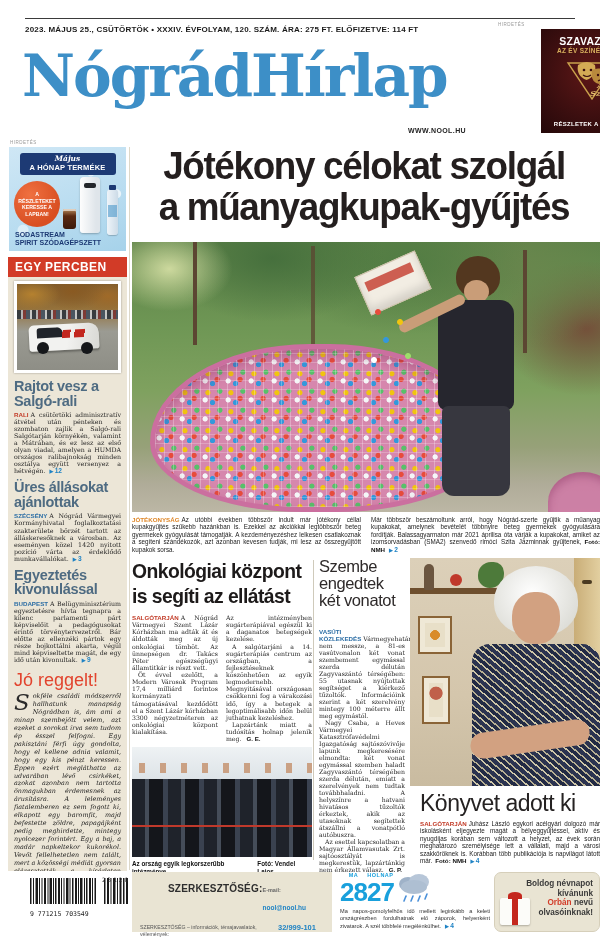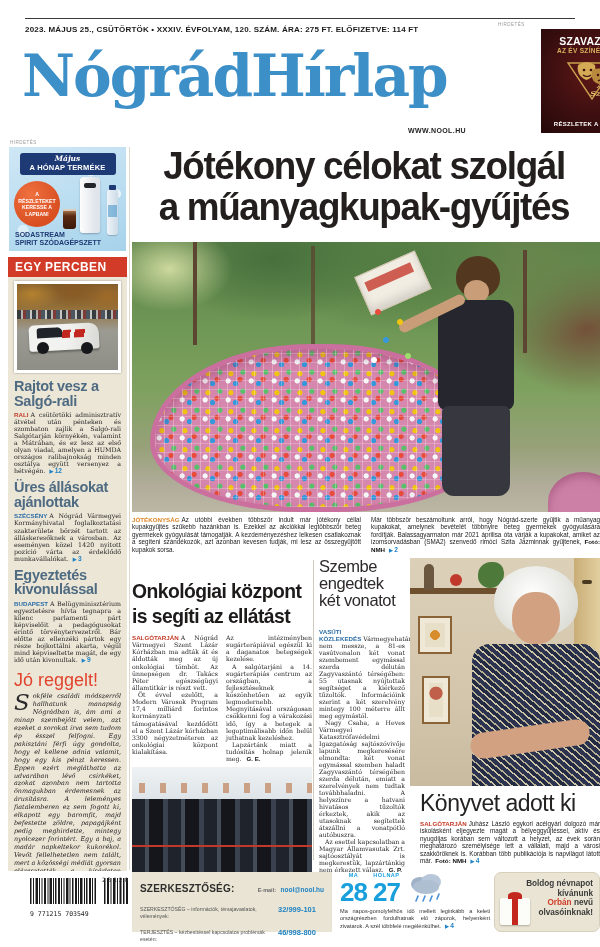--- a/index.html
+++ b/index.html
@@ -137,21 +137,21 @@
         radial-gradient(circle at 10px 8px, #e74c3c 2.5px, transparent 3.4px),
         radial-gradient(circle at 32px 18px, #f1c40f 2.5px, transparent 3.4px),
         radial-gradient(circle at 18px 36px, #3498db 2.5px, transparent 3.4px),
         radial-gradient(circle at 40px 52px, #9ede6a 2.5px, transparent 3.4px),
         radial-gradient(circle at 6px 56px, #ffffff 2.5px, transparent 3.4px);}
   .lead-caption{position:absolute;left:132px;top:516px;width:468px;display:flex;gap:10px;}
   .lead-caption .col{width:229px;font:400 6.3px/1.18 "Liberation Sans",sans-serif;color:#222;text-align:justify;}
   .credit{font:700 6.2px "Liberation Sans",sans-serif;color:#111;margin-left:3px;}
 
   
-  .art-onk{position:absolute;left:132px;top:558px;width:180px;margin-top:20px;}
+  .art-onk{position:absolute;left:132px;top:558px;width:180px;}
   .art-onk h2{margin:0;font:700 21px/25px "Liberation Sans",sans-serif;color:#1d1a1a;letter-spacing:-.6px;
               transform:scaleX(.92);transform-origin:left;white-space:nowrap;}
   .onk-cols{display:flex;gap:8px;margin-top:6px;}
   .onk-col{width:86px;font:400 6.2px/1.15 "DejaVu Serif",serif;text-align:justify;color:#1f1f1f;}
   .onk-col p{margin:0;} .onk-col p.ind{text-indent:6px;}
   .onk-photo{margin-top:5px;width:180px;height:110px;position:relative;overflow:hidden;
       background:linear-gradient(180deg,#eef2f4 0%,#dde3e7 30%,#c3cbd1 55%,#8f979e 100%);}
   .onk-photo::before{content:"";position:absolute;left:0;top:16px;width:100%;height:10px;
       background:repeating-linear-gradient(90deg,transparent 0 7px,#caa184 7px 13px,transparent 13px 21px);}
   .onk-people{position:absolute;left:0;bottom:0;width:100%;height:78px;
@@ -186,29 +186,29 @@
 
   .art-book-title{position:absolute;left:420px;top:790px;width:180px;margin:0;
       font:400 23px/26px "Liberation Sans",sans-serif;color:#252222;letter-spacing:-.5px;}
   .art-book-body{position:absolute;left:420px;top:820px;width:180px;
       font:400 6.3px/1.18 "Liberation Sans",sans-serif;text-align:justify;color:#222;}
 
   
   .foot-box{position:absolute;left:132px;top:872px;width:200px;height:60px;background:#e9e4d3;
             padding:6px 8px;box-sizing:border-box;}
   .foot-title-row{display:flex;justify-content:space-between;align-items:baseline;}
-  .foot-title{font:700 10px/11px "Liberation Sans",sans-serif;color:#2e2e2e;letter-spacing:.2px;}
+  .foot-title{font:700 10px/11px "Liberation Sans",sans-serif;color:#2e2e2e;letter-spacing:.2px;margin-left:28px;}
   .foot-email-label{font:700 5.5px "Liberation Sans",sans-serif;color:#666;}
   .foot-email{font:700 6.5px "Liberation Sans",sans-serif;color:#1e82c4;}
   .foot-row{display:flex;margin-top:10px;}
   .foot-row .lbl{font:400 5.2px/6.5px "Liberation Sans",sans-serif;color:#555;width:138px;}
   .foot-row .phone{font:700 7.5px/8px "Liberation Sans",sans-serif;color:#1e82c4;}
 
   .weather{position:absolute;left:340px;top:872px;width:150px;}
-  .weather-nums{display:flex;align-items:flex-start;gap:6px;}
+  .weather-nums{display:flex;align-items:flex-start;gap:0;}
   .wn{ text-align:center;}
   .wn .lab{font:700 5.5px/7px "Liberation Sans",sans-serif;color:#19a0dc;letter-spacing:.5px;}
   .wn .val{font:700 26px/26px "Liberation Sans",sans-serif;color:#19a0dc;letter-spacing:-1px;}
   .weather-text{margin-top:3px;font:400 5.6px/1.25 "Liberation Sans",sans-serif;color:#333;text-align:justify;}
 
   .nameday{position:absolute;left:494px;top:872px;width:106px;height:60px;background:#e9e4d3;
            border:1px solid #d6cfba;border-radius:7px;box-sizing:border-box;padding:5px 6px;}
   .nameday .txt{position:absolute;right:6px;top:6px;width:72px;text-align:right;
                 font:700 8.2px/9.6px "Liberation Sans",sans-serif;color:#3a3a3a;}
   .nd-name{color:#d23b27;}

